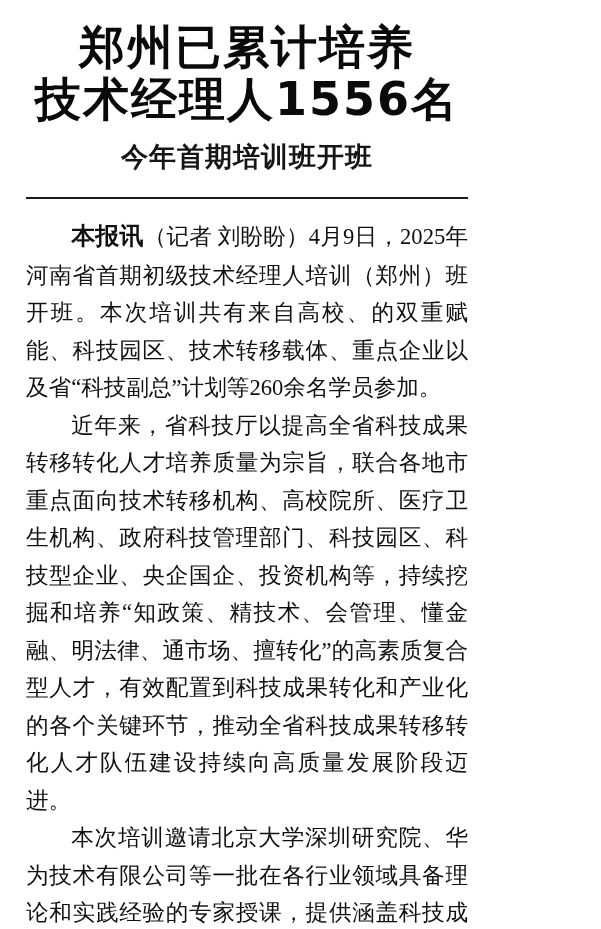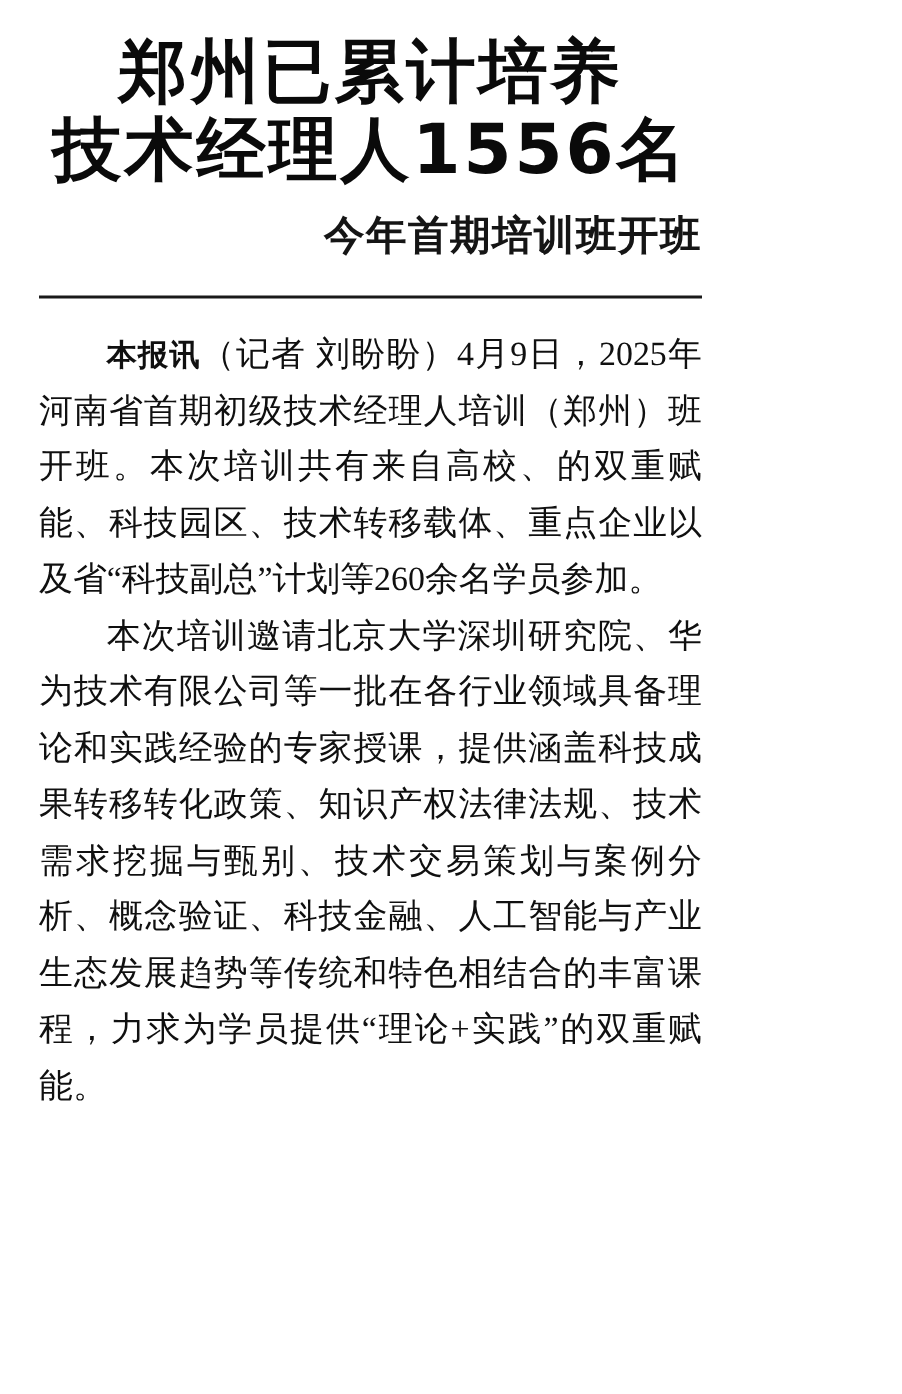--- a/index.html
+++ b/index.html
@@ -37,21 +37,21 @@
   }
   .headline-line.l1 {
     font-size: 46px;
     letter-spacing: 2px;
   }
   .headline-line.l2 {
     font-size: 46px;
     letter-spacing: 2px;
   }
   .subhead {
-    text-align: right;
+    text-align: center;
     font-family: Liberation Mono, monospace;
     font-weight: 700;
     font-size: 27px;
     letter-spacing: 1px;
     color: #151515;
     margin: 14px 0 0 0;
   }
   .rule {
     width: 100%;
     height: 2px;
@@ -66,35 +66,36 @@
     color: #101010;
     letter-spacing: 0px;
   }
   .para {
     margin: 0 0 0 0;
     text-indent: 2em;
   }
   .lead {
     font-weight: 700;
     font-family: "DejaVu Sans", "Liberation Sans", sans-serif;
-    font-size: 20px;
+    font-size: 24px;
   }
 </style>
 </head>
 <body>
 
 <div class="page">
 
   <h1 class="headline">
     <span class="headline-line l1">郑州已累计培养</span>
     <span class="headline-line l2">技术经理人1556名</span>
   </h1>
 
   <div class="subhead">今年首期培训班开班</div>
 
   <div class="rule"></div>
 
   <div class="body-text">
     <p class="para"><span class="lead">本报讯</span><span>（记者 刘盼盼）</span><span>4月9日，2025年河南省首期初级技术经理人培训（郑州）班开班。本次培训共有来自高校、的双重赋能、科技园区、技术转移载体、重点企业以及省“科技副总”计划等260余名学员参加。</span></p>
+    <p class="para">近年来，省科技厅以提高全省科技成果转移转化人才培养质量为宗旨，联合各地市重点面向技术转移机构、高校院所、医疗卫生机构、政府科技管理部门、科技园区、科技型企业、央企国企、投资机构等，持续挖掘和培养“知政策、精技术、会管理、懂金融、明法律、通市场、擅转化”的高素质复合型人才，有效配置到科技成果转化和产业化的各个关键环节，推动全省科技成果转移转化人才队伍建设持续向高质量发展阶段迈进。</p>
     <p class="para">本次培训邀请北京大学深圳研究院、华为技术有限公司等一批在各行业领域具备理论和实践经验的专家授课，提供涵盖科技成果转移转化政策、知识产权法律法规、技术需求挖掘与甄别、技术交易策划与案例分析、概念验证、科技金融、人工智能与产业生态发展趋势等传统和特色相结合的丰富课程，力求为学员提供“理论+实践”的双重赋能。</p>
   </div>
 
 </div>
 
 </body></html>

